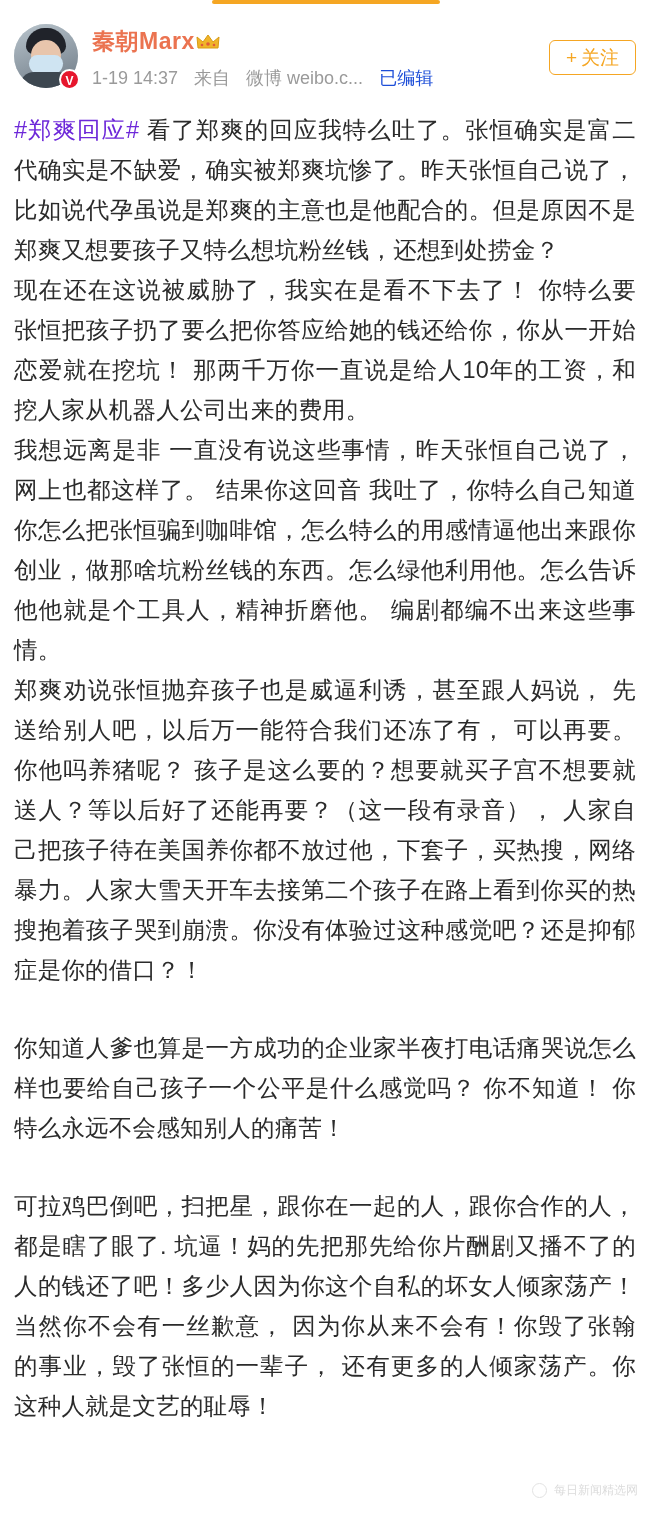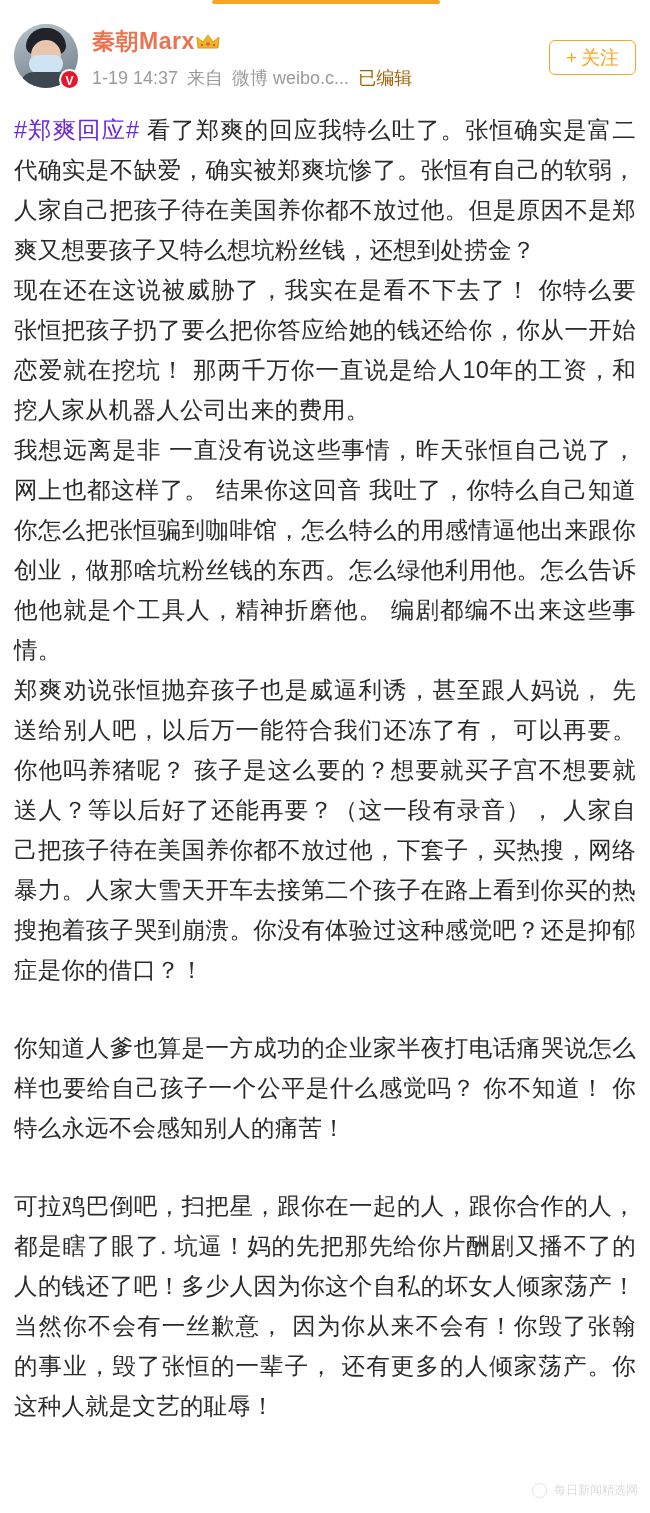--- a/index.html
+++ b/index.html
@@ -133,25 +133,25 @@
     height: 18px;
     position: relative;
   }
   .crown-icon svg { display:block; }
   .sub-row {
     margin-top: 9px;
     color: #9a9a9a;
     font-size: 18px;
     display: flex;
     align-items: baseline;
-    gap: 9px;
+    gap: 16px;
     white-space: nowrap;
   }
   .sub-row .src { color: #9a9a9a; }
-  .sub-row .edited { color: #a16207; }
+  .sub-row .edited { color: #1d4ed8; }
   .follow-btn {
     position: absolute;
     right: 0;
     top: 22px;
     border: 1px solid #f5a623;
     color: #f5a623;
     background: #fff;
     border-radius: 6px;
     font-size: 19px;
     padding: 7px 16px;
@@ -241,21 +241,21 @@
       </div>
     </div>
 
     <div class="follow-btn">
       <span class="plus">+</span>
       <span>关注</span>
     </div>
   </div>
 
   <div class="content">
-    <p><span class="topic">#郑爽回应#</span><span> 看了郑爽的回应我特么吐了。张恒确实是富二代确实是不缺爱，确实被郑爽坑惨了。张恒有自己的软弱，人家自己把孩子待在美国养你都不放过他。但是原因不是郑爽又想要孩子又特么想坑粉丝钱，还想到处捞金？</span></p>
+    <p><span class="topic">#郑爽回应#</span><span> 看了郑爽的回应我特么吐了。张恒确实是富二代确实是不缺爱，确实被郑爽坑惨了。昨天张恒自己说了，比如说代孕虽说是郑爽的主意也是他配合的。但是原因不是郑爽又想要孩子又特么想坑粉丝钱，还想到处捞金？</span></p>
     <p>现在还在这说被威胁了，我实在是看不下去了！ 你特么要张恒把孩子扔了要么把你答应给她的钱还给你，你从一开始恋爱就在挖坑！ 那两千万你一直说是给人10年的工资，和挖人家从机器人公司出来的费用。</p>
     <p>我想远离是非 一直没有说这些事情，昨天张恒自己说了，网上也都这样了。 结果你这回音 我吐了，你特么自己知道你怎么把张恒骗到咖啡馆，怎么特么的用感情逼他出来跟你创业，做那啥坑粉丝钱的东西。怎么绿他利用他。怎么告诉他他就是个工具人，精神折磨他。 编剧都编不出来这些事情。</p>
     <p>郑爽劝说张恒抛弃孩子也是威逼利诱，甚至跟人妈说， 先送给别人吧，以后万一能符合我们还冻了有， 可以再要。你他吗养猪呢？ 孩子是这么要的？想要就买子宫不想要就送人？等以后好了还能再要？（这一段有录音）， 人家自己把孩子待在美国养你都不放过他，下套子，买热搜，网络暴力。人家大雪天开车去接第二个孩子在路上看到你买的热搜抱着孩子哭到崩溃。你没有体验过这种感觉吧？还是抑郁症是你的借口？！</p>
     <p class="gap">你知道人爹也算是一方成功的企业家半夜打电话痛哭说怎么样也要给自己孩子一个公平是什么感觉吗？ 你不知道！ 你特么永远不会感知别人的痛苦！</p>
     <p class="gap">可拉鸡巴倒吧，扫把星，跟你在一起的人，跟你合作的人，都是瞎了眼了. 坑逼！妈的先把那先给你片酬剧又播不了的人的钱还了吧！多少人因为你这个自私的坏女人倾家荡产！当然你不会有一丝歉意， 因为你从来不会有！你毁了张翰的事业，毁了张恒的一辈子， 还有更多的人倾家荡产。你这种人就是文艺的耻辱！</p>
   </div>
 
   <div class="watermark">
     <span class="wm-dot"></span>
     <span>每日新闻精选网</span>

